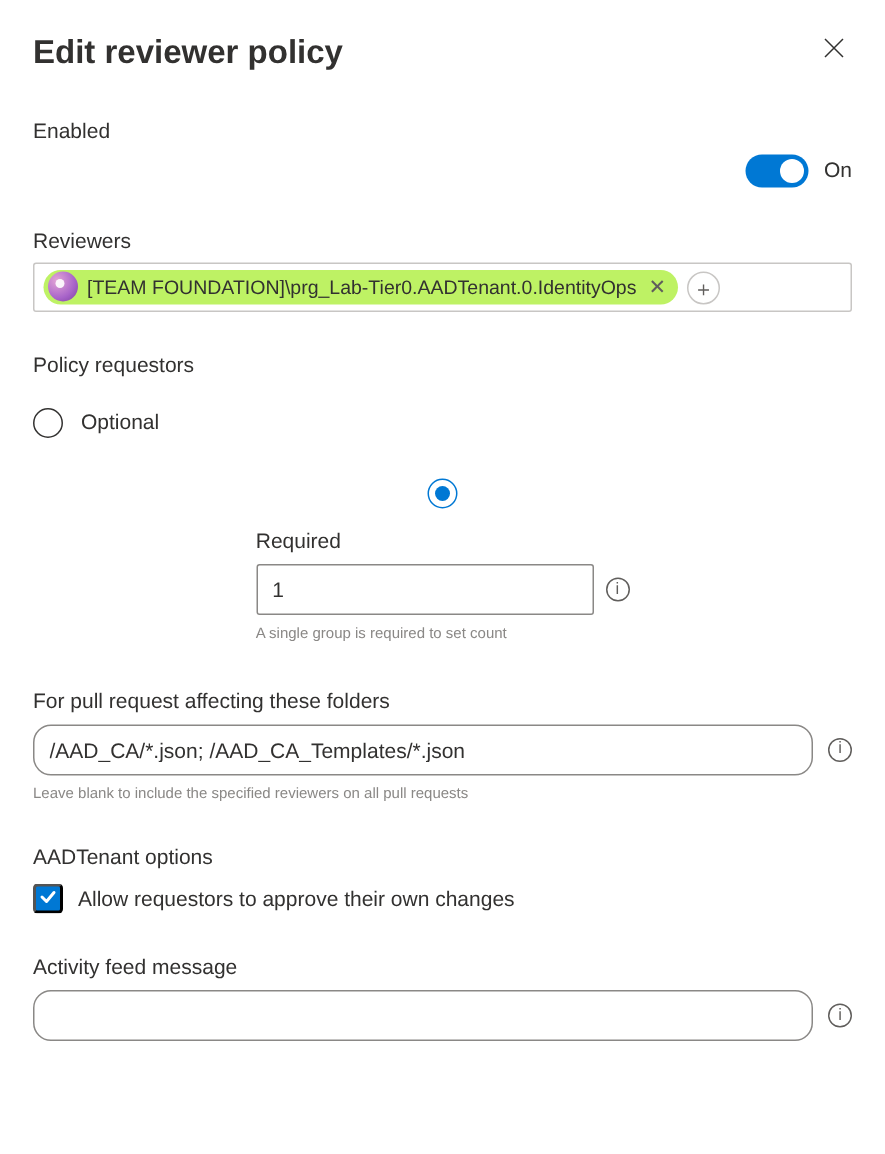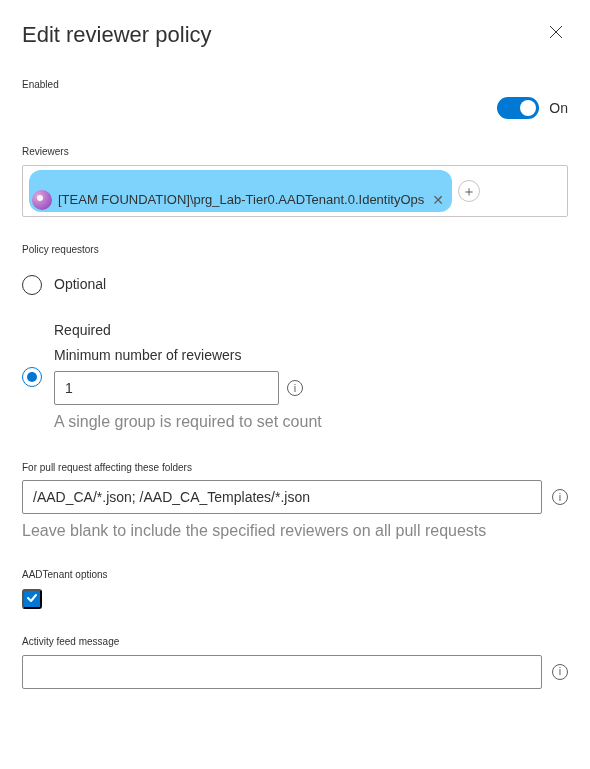--- a/index.html
+++ b/index.html
@@ -16,77 +16,77 @@
   body{
     width:590px;height:769px;
     background:var(--bg);
     font-family:"Segoe UI",-apple-system,BlinkMacSystemFont,sans-serif;
     color:var(--text);
     padding:20px 22px;
     font-size:14px;
     line-height:1.35;
   }
   .header-row{display:flex;align-items:flex-start;justify-content:space-between;margin-bottom:28px;}
-  .dialog-title{font-size:22px;font-weight:400;margin:0;}
+  .dialog-title{font-size:22px;font-weight:700;margin:0;}
   .close-btn{background:none;border:none;padding:4px;cursor:pointer;color:#323130;}
-  .section-label{font-size:10px;color:var(--text);margin-bottom:6px;}
+  .section-label{font-size:14px;color:var(--text);margin-bottom:6px;}
   .toggle-row{display:flex;align-items:center;gap:10px;margin-bottom:22px;justify-content:flex-end;}
   .toggle{position:relative;width:42px;height:22px;border-radius:11px;background:var(--blue);cursor:pointer;border:none;flex-shrink:0;}
   .toggle-knob{position:absolute;top:3px;right:3px;width:16px;height:16px;border-radius:50%;background:#fff;}
   .reviewers-box{
     border:1px solid var(--border-light);
     border-radius:2px;
     padding:4px 6px;
     display:flex;align-items:center;gap:6px;
     margin-bottom:26px;
   }
   .reviewer-chip{
     display:flex;align-items:center;gap:6px;
-    background:#7dd3fc;
+    background:#bef264;
     border-radius:12px;
-    padding:20px 6px 2px 3px;
+    padding:1px 6px 2px 3px;
     font-size:13px;
     max-width:460px;
   }
   .avatar{
     width:20px;height:20px;border-radius:50%;
     background:radial-gradient(circle at 30% 30%,#e3a5d6 0%,#a864c9 60%,#7b3fa0 100%);
     flex-shrink:0;
     position:relative;
   }
   .avatar::after{content:"";position:absolute;left:5px;top:5px;width:6px;height:6px;border-radius:50%;background:#fff;opacity:.9;}
   .reviewer-chip .name{white-space:nowrap;overflow:hidden;text-overflow:ellipsis;}
   .chip-x{background:none;border:none;padding:0 2px;cursor:pointer;color:#605e5c;font-size:14px;line-height:1;}
   .add-circle{
     width:22px;height:22px;border-radius:50%;
     border:1px solid #c8c6c4;background:#fff;
     display:flex;align-items:center;justify-content:center;
     cursor:pointer;flex-shrink:0;color:#605e5c;font-size:14px;line-height:1;
   }
   .radio-group{margin:18px 0 28px 0;}
   .radio-item{display:flex;align-items:center;gap:12px;margin-bottom:26px;}
-  .radio-item:last-child{margin-bottom:0;}
+  .radio-item:last-child{margin-bottom:0;flex-direction:column;}
   .radio{width:20px;height:20px;border-radius:50%;border:1px solid #323130;flex-shrink:0;cursor:pointer;background:#fff;position:relative;margin-top:1px;}
   .radio.checked{border-color:var(--blue);}
   .radio.checked::after{content:"";position:absolute;left:4px;top:4px;width:10px;height:10px;border-radius:50%;background:var(--blue);}
   .radio-label{font-size:14px;}
   .sub-block{margin-top:6px;}
   .min-row{display:flex;align-items:center;gap:8px;margin-top:6px;}
   .num-input{
     width:225px;height:34px;
     border:1px solid var(--border);
     border-radius:2px;padding:0 10px;font-size:14px;font-family:inherit;color:var(--text);
   }
   .info-icon{width:16px;height:16px;border:1px solid #605e5c;border-radius:50%;display:inline-flex;align-items:center;justify-content:center;font-size:11px;color:#605e5c;cursor:default;flex-shrink:0;}
-  .hint{font-size:16px;color:var(--hint);margin-top:6px;}
+  .hint{font-size:10px;color:var(--hint);margin-top:6px;}
   .field-row{display:flex;align-items:center;gap:10px;margin-top:6px;}
   .text-input{
     flex:1;height:34px;
     border:1px solid var(--border);
-    border-radius:2px;padding:0 10px;font-size:14px;font-family:inherit;color:var(--text);
+    border-radius:12px;padding:0 10px;font-size:14px;font-family:inherit;color:var(--text);
   }
   .sect{margin-bottom:26px;}
   .checkbox-row{display:flex;align-items:center;gap:10px;margin-top:8px;}
   .checkbox{width:20px;height:20px;border-radius:3px;background:var(--blue);display:flex;align-items:center;justify-content:center;cursor:pointer;flex-shrink:0;}
   .checkbox svg{stroke:#fff;}
 </style>
 </head>
 <body>
 
 <div class="header-row">
@@ -131,21 +131,20 @@
   <div class="radio-group">
     <div class="radio-item">
       <button class="radio"></button>
       <div class="radio-label">Optional</div>
     </div>
     <div class="radio-item">
       <button class="radio checked"></button>
       <div>
         <div class="radio-label">Required</div>
         <div class="sub-block">
-          <div>Minimum number of reviewers</div>
           <div class="min-row">
             <input class="num-input" value="1" style="">
             <span class="info-icon">i</span>
           </div>
           <div class="hint">A single group is required to set count</div>
         </div>
       </div>
     </div>
   </div>
 </div>
@@ -162,20 +161,21 @@
 <div class="sect">
   <div class="section-label">AADTenant options</div>
   <div class="checkbox-row">
     <button class="checkbox">
       <span>
         <svg width="14" height="14" viewBox="0 0 14 14">
             <path d="M3 7 L6 10 L11 4" stroke="#fff" stroke-width="2" fill="none" stroke-linecap="round" stroke-linejoin="round"></path>
           </svg>
       </span>
     </button>
+    <span>Allow requestors to approve their own changes</span>
   </div>
 </div>
 
 <div class="sect" style="margin-bottom:0;">
   <div class="section-label">Activity feed message</div>
   <div class="field-row">
     <input class="text-input" value="" style="">
     <span class="info-icon">i</span>
   </div>
 </div>

